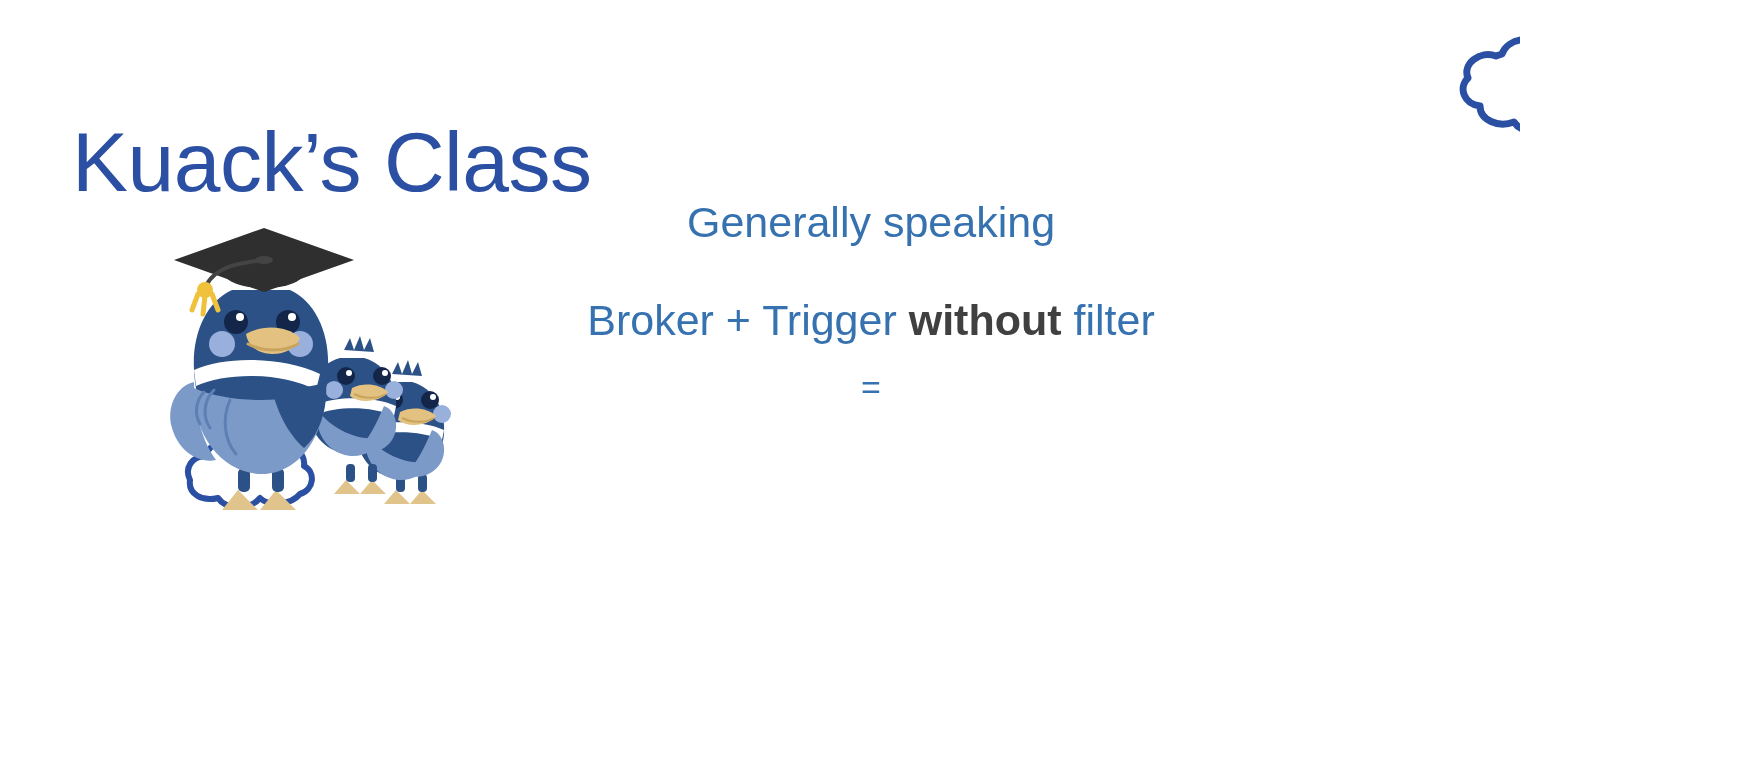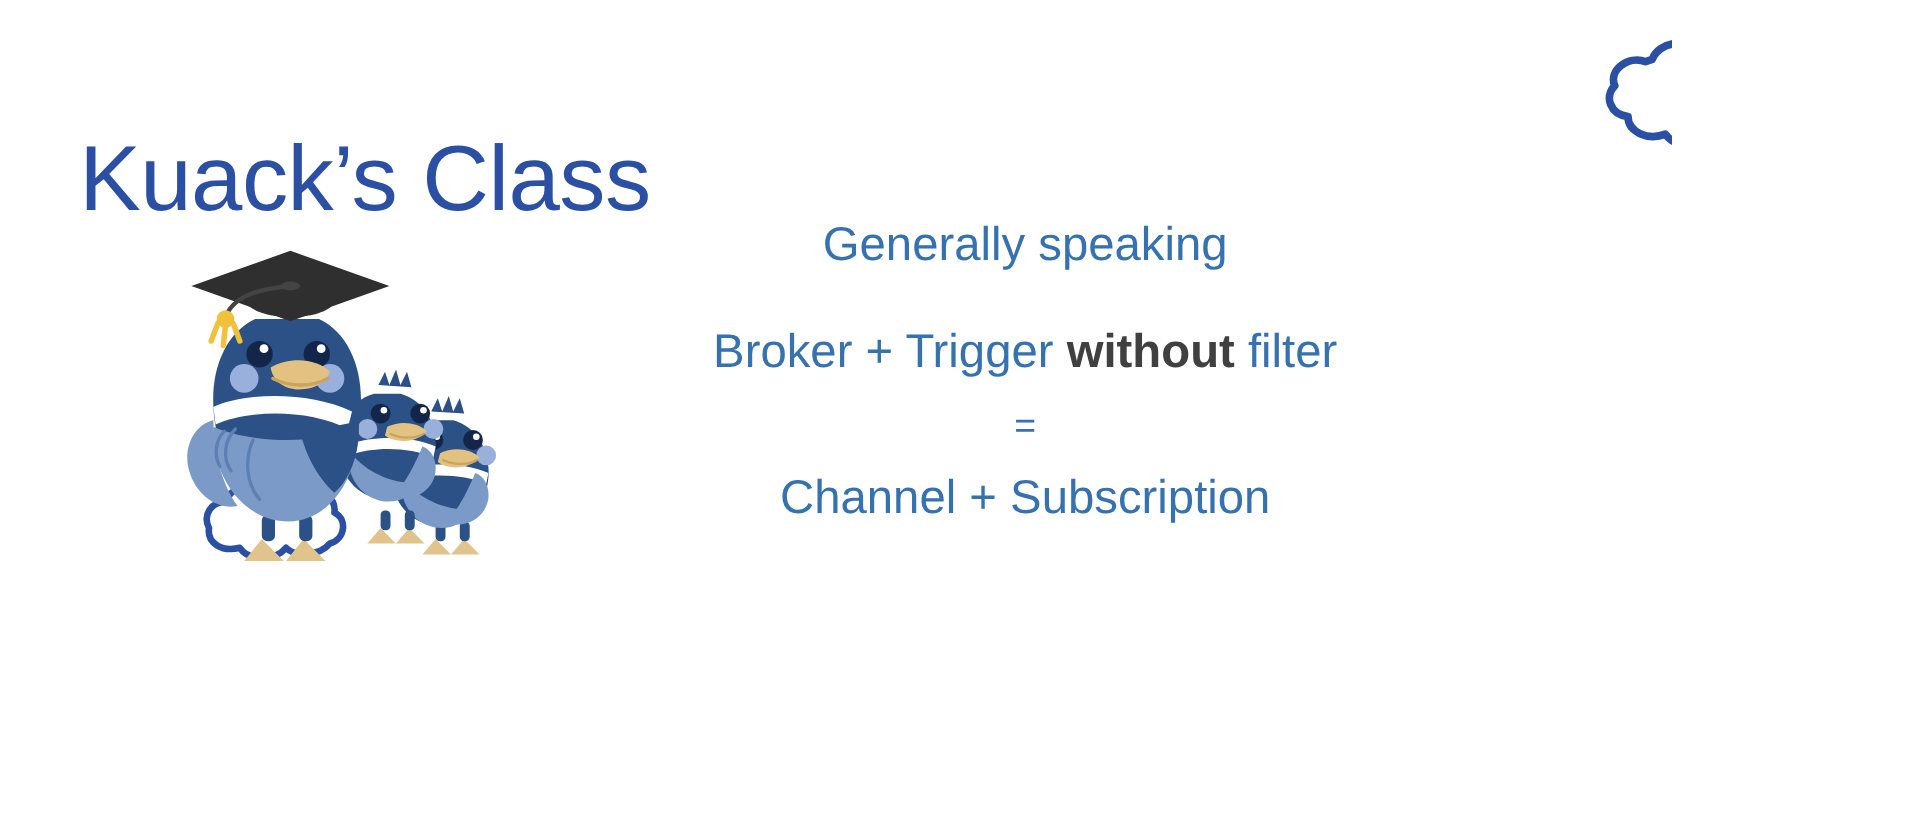--- a/index.html
+++ b/index.html
@@ -51,21 +51,21 @@
     left: 160px;
     top: 222px;
     width: 344px;
     height: 300px;
   }
   .mascot svg { display: block; width: 100%; height: 100%; }
 
   
   .body-block {
     position: absolute;
-    left: 572px;
+    left: 511px;
     top: 196px;
     width: 720px;
     text-align: center;
     color: #3671B0;
     font-family: "Liberation Sans", sans-serif;
     font-weight: 400;
   }
   .line-lead {
     font-size: 43px;
     line-height: 1.25;
@@ -253,21 +253,20 @@
   <div class="body-block">
 
     <div class="line-lead">Generally speaking</div>
 
     <div class="line-eq1">
       <span>Broker + Trigger </span><span class="emph">without</span><span> filter</span>
     </div>
 
     <div class="line-operator">=</div>
 
-    <div class="line-eq2">Channel + Subscription</div>
   </div>
 
   <div class="brand-logo">
     <svg viewBox="0 0 110 96" xmlns="http://www.w3.org/2000/svg">
 
       <polygon points="40,8 70,18 82,46 68,74 38,82 12,64 8,34" fill="#3671B0"></polygon>
 
       <polygon points="82,12 96,17 102,30 96,43 82,47 71,39 69,24" fill="#7C9AC8"></polygon>
       <text x="44" y="62" text-anchor="middle" font-family="Liberation Sans, sans-serif" font-size="42" font-weight="700" fill="#ffffff">K</text>
       <text x="85" y="39" text-anchor="middle" font-family="Liberation Sans, sans-serif" font-size="24" font-weight="700" fill="#ffffff">n</text>

